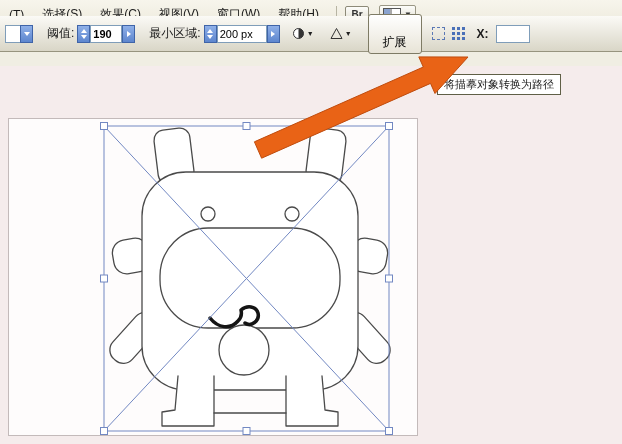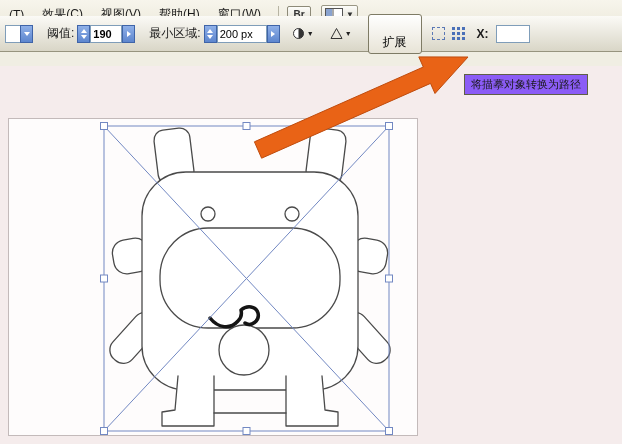--- a/index.html
+++ b/index.html
@@ -44,36 +44,37 @@
   .x-field { width:34px; height:18px; border:1px solid #7f9db9; background:#fff; }
 
   
   .canvas { position:absolute; left:0; top:66px; width:622px; height:378px; background:#f5ecec; }
   .artboard { position:absolute; left:8px; top:52px; width:410px; height:318px;
     background:#fefcfc; border:1px solid #c3baba; }
   .art-overlay { position:absolute; left:99px; top:55px; width:295px; height:315px; }
 
   
   .tooltip { position:absolute; left:437px; top:74px; z-index:5;
-    background:#8b5cf6; border:1px solid #5f5f46; padding:2px 6px; font-size:11px; white-space:nowrap;margin-left:27px; }
+    background:#ffffff; border:1px solid #5f5f46; padding:2px 6px; font-size:11px; white-space:nowrap; }
 
   
   .arrow-overlay { position:absolute; left:240px; top:40px; z-index:10; pointer-events:none; }
 </style>
 </head>
 <body>
 
 <div class="window">
 
   <div class="menubar">
     <span class="menu-item">(T)</span>
+    <span class="menu-item">选择(S)</span>
     <span class="menu-item">效果(C)</span>
     <span class="menu-item">视图(V)</span>
+    <span class="menu-item">窗口(W)</span>
     <span class="menu-item">帮助(H)</span>
-    <span class="menu-item">窗口(W)</span>
     <span class="mb-sep"></span>
     <span class="br-icon">Br</span>
     <span class="panel-icon">
       <svg width="18" height="13">
         <rect x="0.5" y="0.5" width="17" height="12" fill="#ffffff" stroke="#555"></rect>
         <rect x="1" y="1" width="6" height="11" fill="#8aa3cf"></rect>
         <line x1="8" y1="1" x2="8" y2="12" stroke="#555"></line>
       </svg>
       <span class="caret">▼</span>
     </span>

